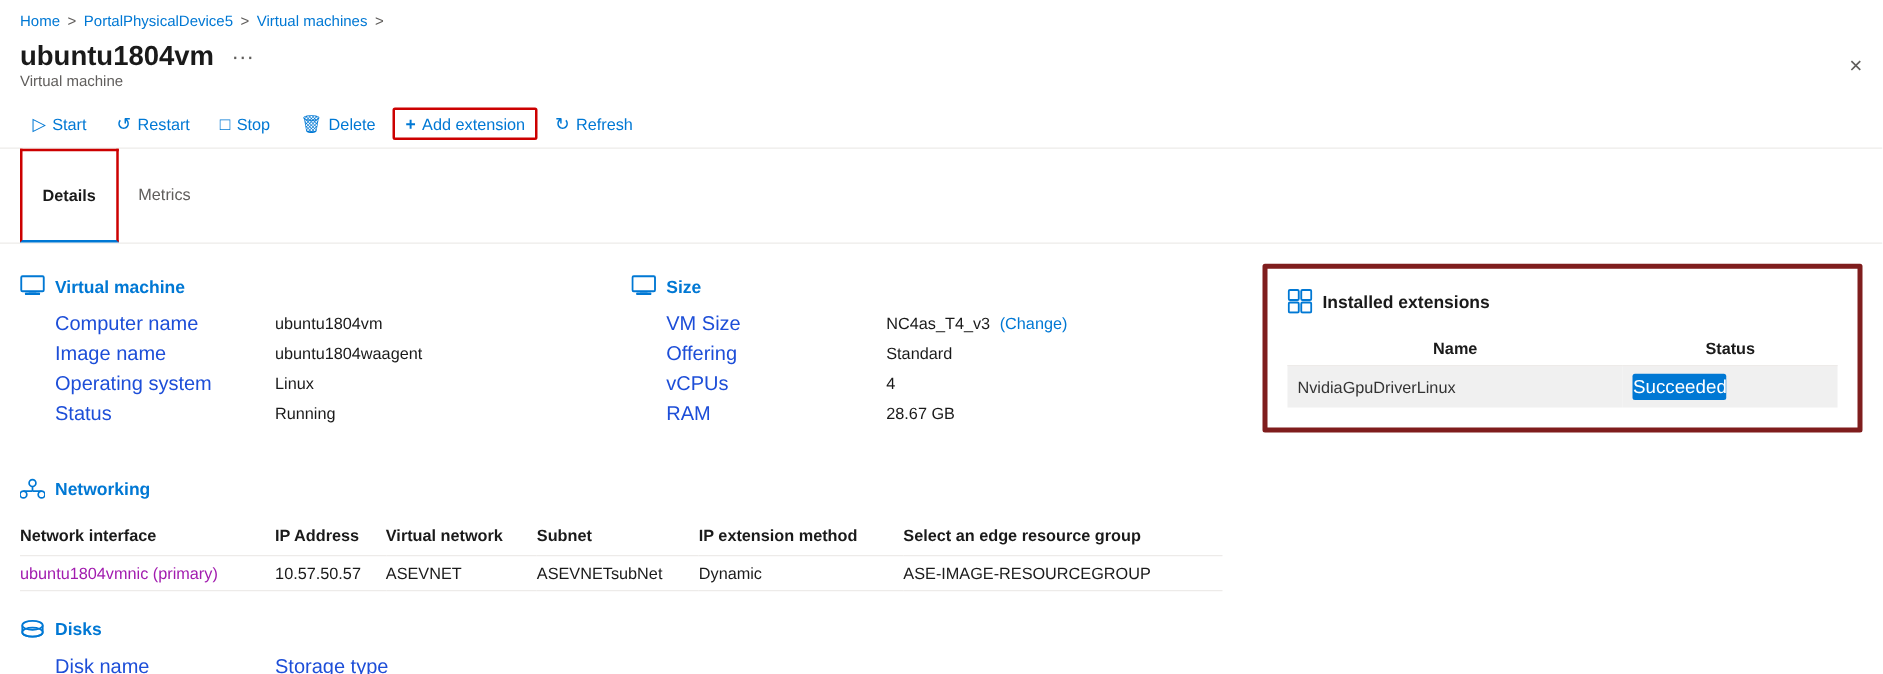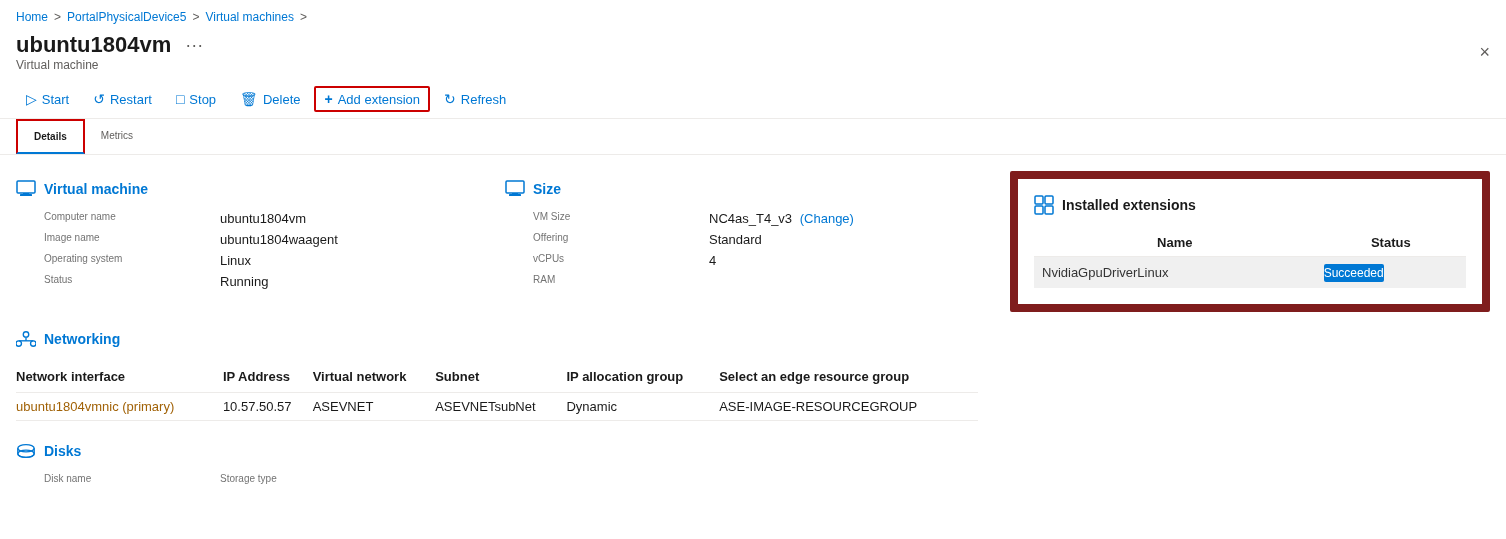--- a/index.html
+++ b/index.html
@@ -14,65 +14,65 @@
     .page-title { font-size: 22px; font-weight: 600; color: #1a1a1a; }
     .ellipsis-btn { background: none; border: none; cursor: pointer; font-size: 18px; color: #605e5c; padding: 2px 6px; }
     .close-btn { background: none; border: none; cursor: pointer; font-size: 18px; color: #605e5c; }
 
     .toolbar { display: flex; align-items: center; gap: 4px; padding: 6px 16px; border-bottom: 1px solid #edebe9; }
     .toolbar-btn { display: flex; align-items: center; gap: 5px; background: none; border: none; cursor: pointer; font-size: 13px; color: #0078d4; padding: 5px 10px; border-radius: 2px; }
     .toolbar-btn .icon { font-size: 14px; }
     .toolbar-btn-highlight { border: 2px solid #c00; padding: 3px 8px; }
 
     .tabs { display: flex; align-items: center; padding: 0 16px; border-bottom: 1px solid #edebe9; }
-    .tab { padding: 10px 16px; cursor: pointer; font-size: 10px; color: #605e5c; border-bottom: 2px solid transparent; }
+    .tab { padding: 28px 16px; cursor: pointer; font-size: 13px; color: #605e5c; border-bottom: 2px solid transparent; }
     .tab.active { color: #1a1a1a; border-bottom: 2px solid #0078d4; font-weight: 600; border: 2px solid #c00; border-bottom: 2px solid #0078d4; }
 
     .content { display: flex; gap: 0; padding: 16px; }
     .main-content { flex: 1; }
 
     .section { margin-bottom: 20px; }
     .section-header { display: flex; align-items: center; gap: 8px; margin-bottom: 12px; }
     .section-title { font-size: 14px; font-weight: 600; color: #0078d4; }
     .section-icon { width: 20px; height: 20px; display: flex; align-items: center; justify-content: center; color: #0078d4; font-size: 16px; }
 
     .info-grid { display: grid; grid-template-columns: 160px 1fr; gap: 6px 16px; padding-left: 28px; }
-    .info-label { color: #737373; font-size: 10px; }
+    .info-label { color: #1d4ed8; font-size: 16px; }
     .info-value { color: #1a1a1a; font-size: 13px; }
 
     .two-col-section { display: grid; grid-template-columns: 1fr 1fr; gap: 16px; margin-bottom: 20px; }
 
     .size-grid { display: grid; grid-template-columns: 160px 1fr; gap: 6px 16px; padding-left: 28px; }
 
     .networking-section { margin-bottom: 20px; }
     .networking-table { width: 100%; border-collapse: collapse; font-size: 13px; }
     .networking-table th { text-align: left; font-weight: 600; color: #1a1a1a; padding: 8px 0; border-bottom: 1px solid #edebe9; }
     .networking-table td { padding: 6px 0; color: #1a1a1a; border-bottom: 1px solid #edebe9; }
-    .networking-table td:first-child { color: #a16207; }
+    .networking-table td:first-child { color: #a21caf; }
 
     .disks-section { margin-bottom: 20px; }
     .subsection-title { font-size: 13px; font-weight: 600; color: #1a1a1a; margin-bottom: 8px; padding-left: 28px; }
 
     .installed-extensions-panel {
       width: 480px;
       min-width: 380px;
-      border: 8px solid #7f1d1d;
+      border: 4px solid #7f1d1d;
       border-radius: 2px;
       padding: 16px;
       margin-left: 32px;
       height: fit-content;
     }
     .ext-panel-header { display: flex; align-items: center; gap: 8px; margin-bottom: 14px; }
     .ext-panel-title { font-size: 14px; font-weight: 600; color: #1a1a1a; }
     .ext-table { width: 100%; border-collapse: collapse; font-size: 13px; }
     .ext-table th { text-align: center; font-weight: 600; color: #1a1a1a; padding: 6px 8px; border-bottom: 1px solid #edebe9; }
     .ext-table td { padding: 8px 8px; }
     .ext-table tr:nth-child(even) { background: #f5f5f5; }
     .ext-row-selected { background: #f0f0f0 !important; }
-    .status-succeeded { background: #0078d4; color: #fff; padding: 2px 0; border-radius: 2px; font-size: 12px; }
+    .status-succeeded { background: #0078d4; color: #fff; padding: 2px 0; border-radius: 2px; font-size: 15px; }
 
     .change-link { color: #0078d4; text-decoration: none; margin-left: 4px; margin-top: 19px; }
 
     .disk-info-grid { display: grid; grid-template-columns: 160px 1fr; gap: 6px 16px; padding-left: 28px; }
   </style>
 </head>
 <body>
 
 <div class="breadcrumb">
   <a>Home</a>
@@ -171,20 +171,21 @@
           <span class="info-label">VM Size</span>
           <span class="info-value">
             <span>NC4as_T4_v3</span>
             <a class="change-link">(Change)</a>
           </span>
           <span class="info-label">Offering</span>
           <span class="info-value">Standard</span>
           <span class="info-label">vCPUs</span>
           <span class="info-value">4</span>
           <span class="info-label">RAM</span>
+          <span class="info-value">28.67 GB</span>
         </div>
       </div>
     </div>
 
     <div class="networking-section section">
       <div class="section-header">
         <span class="section-icon">
           <svg width="22" height="18" viewBox="0 0 22 18" fill="none">
             <circle cx="11" cy="4" r="3" stroke="#0078d4" stroke-width="1.5" fill="none"></circle>
             <circle cx="3" cy="14" r="3" stroke="#0078d4" stroke-width="1.5" fill="none"></circle>
@@ -197,21 +198,21 @@
         </span>
         <span class="section-title">Networking</span>
       </div>
       <table class="networking-table">
         <thead>
           <tr>
             <th>Network interface</th>
             <th>IP Address</th>
             <th>Virtual network</th>
             <th>Subnet</th>
-            <th>IP allocation group</th>
+            <th>IP extension method</th>
             <th>Select an edge resource group</th>
           </tr>
         </thead>
         <tbody>
           <tr>
             <td>ubuntu1804vmnic (primary)</td>
             <td>10.57.50.57</td>
             <td>ASEVNET</td>
             <td>ASEVNETsubNet</td>
             <td>Dynamic</td>

